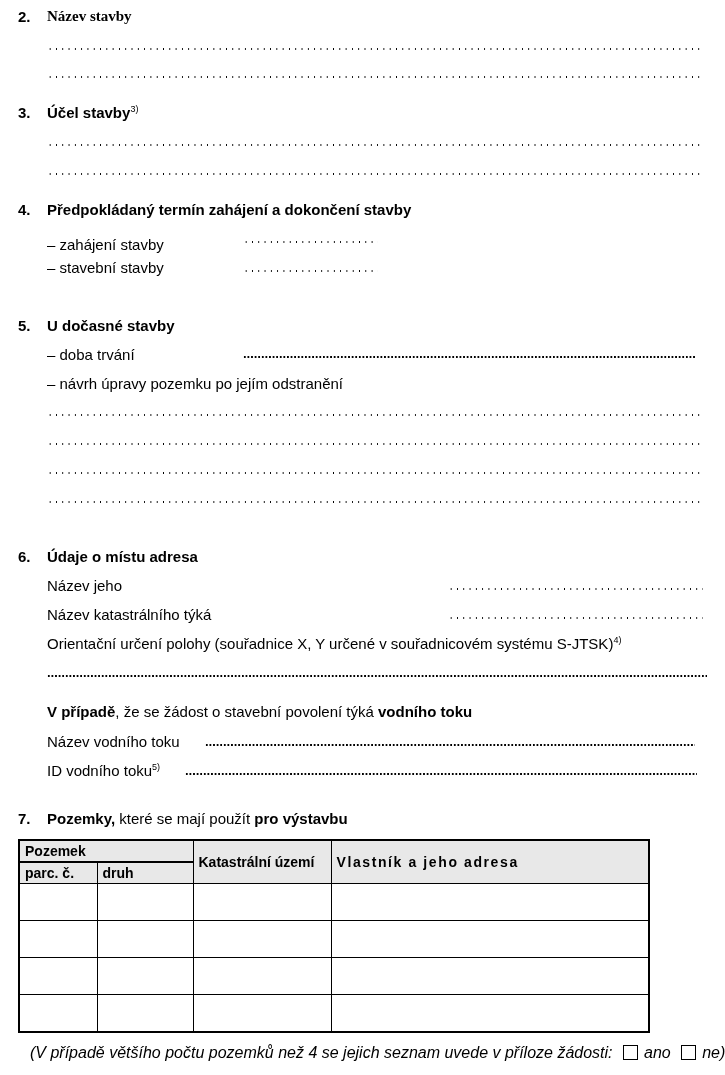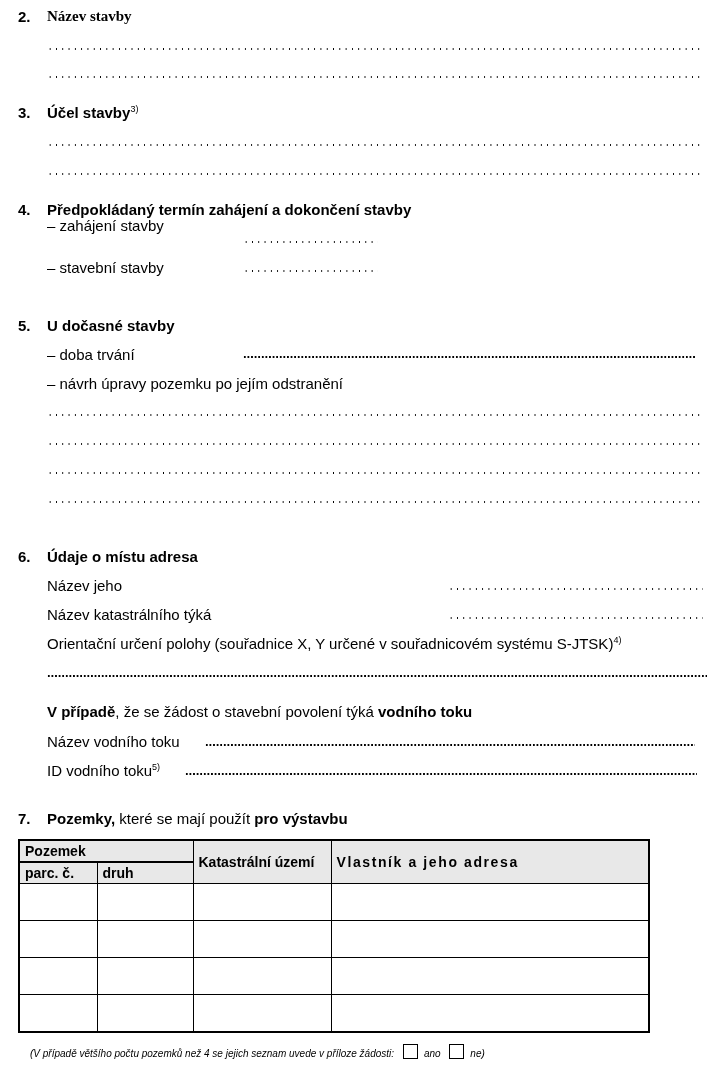--- a/index.html
+++ b/index.html
@@ -21,42 +21,42 @@
       position: absolute; left: 18px; top: 839px; width: 632px;
       border-collapse: collapse; border: 2px solid #000;
       font-size: 14px;
     }
     table.parcels td, table.parcels th {
       border: 1px solid #000; padding: 0 0 0 5px; text-align: left; vertical-align: middle;
     }
     table.parcels th { background: #e8e8e8; font-weight: bold; height: 20px; }
     table.parcels td { height: 36px; }
     .spaced { letter-spacing: 1.6px; }
-    .note { font-style: italic; font-size: 10px; }
+    .note { font-style: italic; font-size: 16px; }
     .checkbox {
       display: inline-block; width: 13px; height: 13px; border: 1px solid #000;
       vertical-align: -2px; margin: 0 6px 0 6px; background: #fff;
     }
   </style>
 </head>
 <body>
 
 <div class="abs num" style="left:18px;top:8px;">2.</div>
 <div class="abs head" style="left:47px;top:8px;font-family:Liberation Serif, serif;">Název stavby</div>
 <div class="dots" style="left:47px;top:48px;width:656px;"></div>
 <div class="dots" style="left:47px;top:76px;width:656px;"></div>
 
 <div class="abs num" style="left:18px;top:104px;">3.</div>
 <div class="abs head" style="left:47px;top:104px;"><span>Účel stavby</span><sup>3)</sup></div>
 <div class="dots" style="left:47px;top:144px;width:656px;"></div>
 <div class="dots" style="left:47px;top:173px;width:656px;"></div>
 
 <div class="abs num" style="left:18px;top:201px;">4.</div>
 <div class="abs head" style="left:47px;top:201px;">Předpokládaný termín zahájení a dokončení stavby</div>
-<div class="abs" style="left:47px;top:217px;">– zahájení stavby</div>
+<div class="abs" style="left:47px;top:236px;">– zahájení stavby</div>
 <div class="dots" style="left:243px;top:241px;width:135px;"></div>
 <div class="abs" style="left:47px;top:259px;">– stavební stavby</div>
 <div class="dots" style="left:243px;top:270px;width:135px;"></div>
 
 <div class="abs num" style="left:18px;top:317px;">5.</div>
 <div class="abs head" style="left:47px;top:317px;text-align:center;">U dočasné stavby</div>
 <div class="abs" style="left:47px;top:346px;">– doba trvání</div>
 <div class="dots fine" style="left:243px;top:356px;width:452px;"></div>
 <div class="abs" style="left:47px;top:375px;">– návrh úpravy pozemku po jejím odstranění</div>
 <div class="dots" style="left:47px;top:414px;width:656px;"></div>

